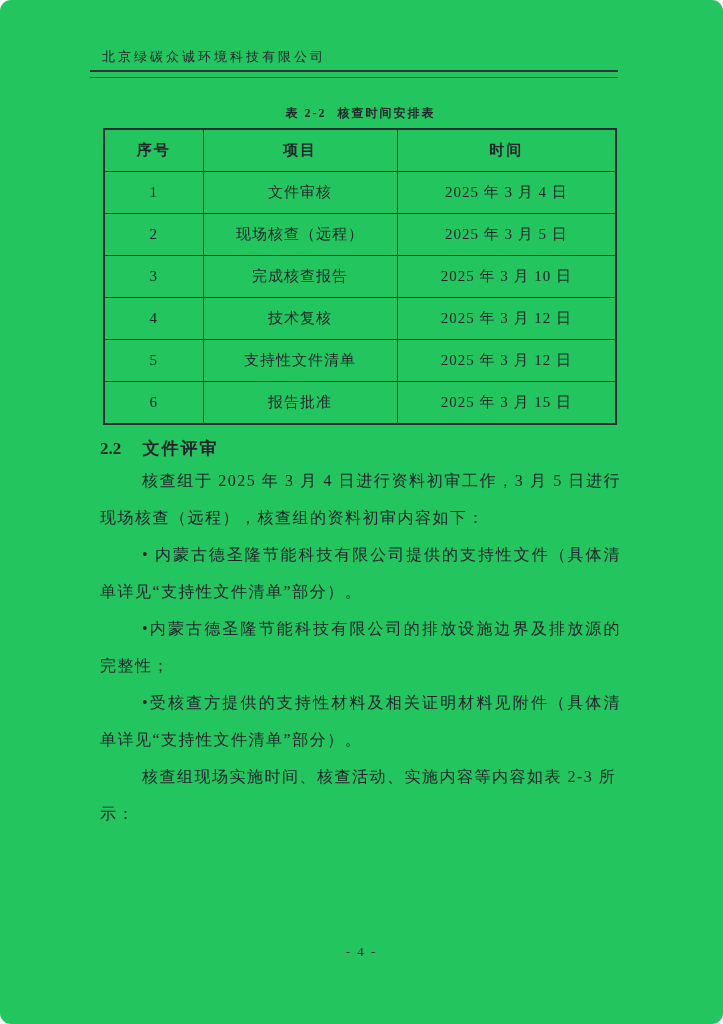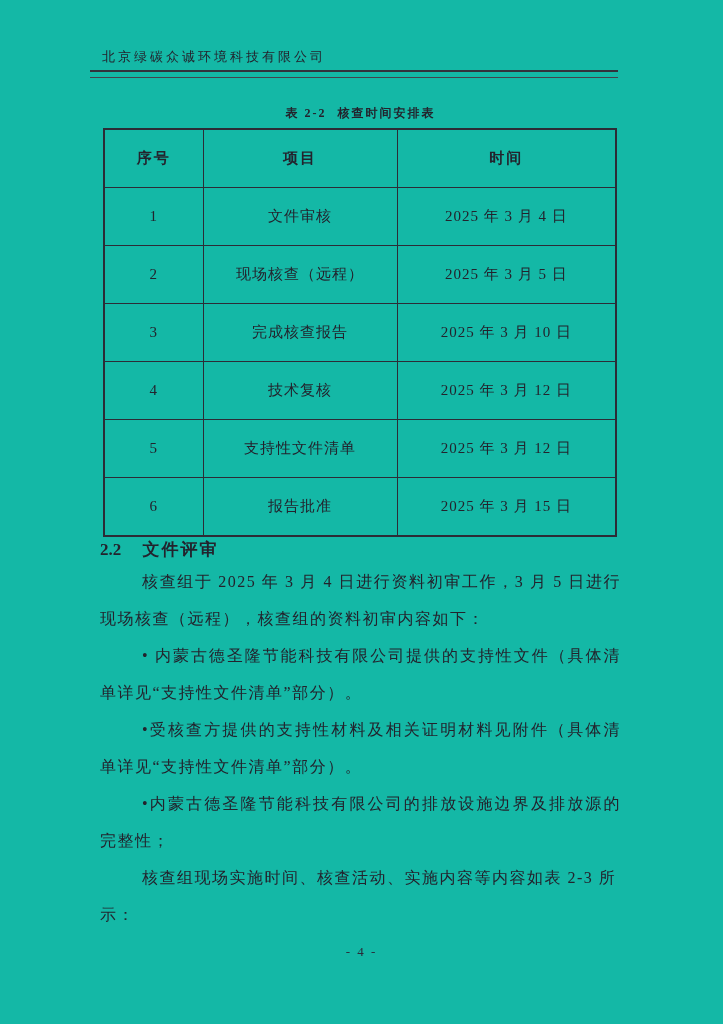--- a/index.html
+++ b/index.html
@@ -1,24 +1,25 @@
 <!DOCTYPE html>
 <html><head>
 <meta charset="utf-8">
 <style>
   * { box-sizing: border-box; }
   html, body { margin: 0; padding: 0; background: #ffffff; }
   .page {
     position: relative;
     width: 723px;
     height: 1024px;
-    background: #14b8a6;
+    background: #22c55e;
     overflow: hidden;
     font-family: "Liberation Serif", "DejaVu Serif", serif;
     color: #23232d;
+    border-radius: 11px;
   }
 
   
   .doc-header {
     position: absolute;
     top: 48px;
     left: 90px;
     width: 528px;
   }
   .doc-header-row {
@@ -61,38 +62,38 @@
     border-collapse: collapse;
     table-layout: fixed;
     width: 512px;
     margin-left: 3px;
     border: 2px solid #2c2c36;
   }
   table.schedule th, table.schedule td {
     border: 1px solid #2c2c36;
     text-align: center;
     vertical-align: middle;
-    padding: 16px;
+    padding: 8px;
     font-size: 15px;
     letter-spacing: 1px;
     height: 25px;
     line-height: 25px;
   }
   table.schedule th { font-weight: 700; letter-spacing: 2px; }
 
   .sec-heading {
     font-size: 17px;
     font-weight: 700;
     line-height: 26px;
     letter-spacing: 2px;
     text-align: left;
     margin: 0;
   }
   .sec-heading .sec-no { margin-right: 15px; letter-spacing: 0; }
-  .heading-2-2 { }
+  .heading-2-2 { margin-top: 11px; }
   .heading-2-3 { margin-top: 5px; margin-left: 42px; }
 
   .para { margin: 0; text-indent: 42px; }
   .para-last { text-align: left; }
 
   
   .doc-footer {
     position: absolute;
     top: 944px;
     left: 0;
@@ -170,22 +171,22 @@
       </tbody>
     </table>
 
     <div class="sec-heading heading-2-2">
       <span class="sec-no">2.2</span>
       <span>文件评审</span>
     </div>
 
     <p class="para">核查组于 2025 年 3 月 4 日进行资料初审工作，3 月 5 日进行现场核查（远程），核查组的资料初审内容如下：</p>
     <p class="para">• 内蒙古德圣隆节能科技有限公司提供的支持性文件（具体清单详见“支持性文件清单”部分）。</p>
+    <p class="para">•内蒙古德圣隆节能科技有限公司的排放设施边界及排放源的完整性；</p>
     <p class="para">•受核查方提供的支持性材料及相关证明材料见附件（具体清单详见“支持性文件清单”部分）。</p>
-    <p class="para">•内蒙古德圣隆节能科技有限公司的排放设施边界及排放源的完整性；</p>
 
 
     <p class="para para-last">核查组现场实施时间、核查活动、实施内容等内容如表 2-3 所示：</p>
 
   </div>
 
   <div class="doc-footer">- 4 -</div>
 
 </div>
 

